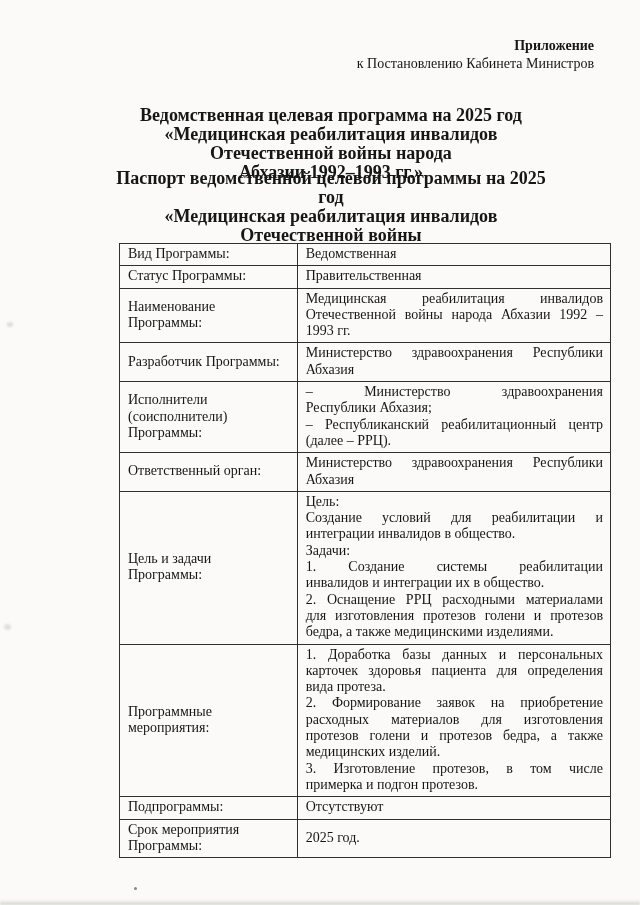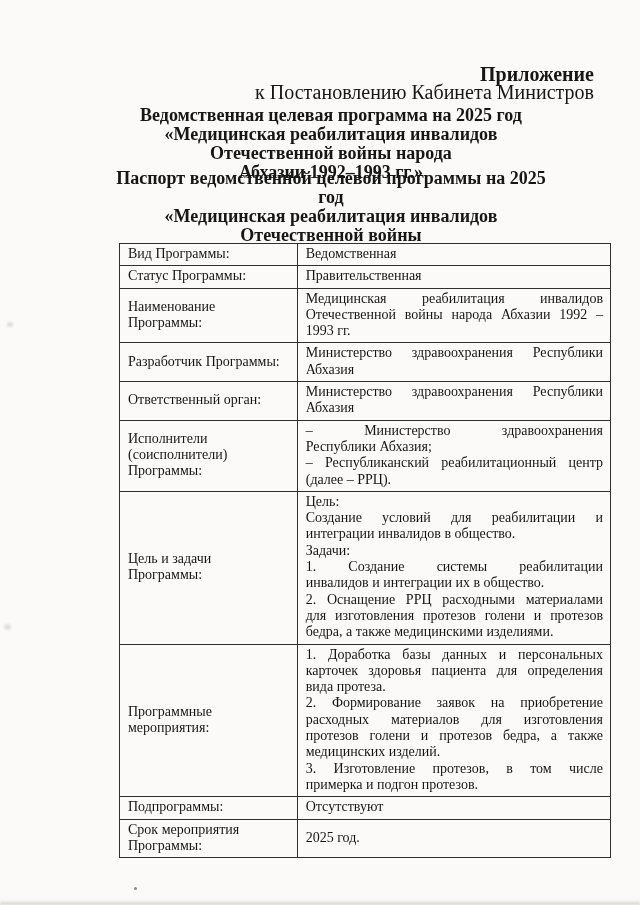--- a/index.html
+++ b/index.html
@@ -19,24 +19,23 @@
     height: 905px;
     background: var(--paper);
     overflow: hidden;
   }
   
   .annex {
     position: absolute;
     top: 37px;
     right: 46px;
     text-align: right;
-    font-size: 20px;
+    font-size: 14px;
     line-height: 17.5px;
     white-space: nowrap;
-    margin-top: 29px;
   }
   .annex .line:first-child { font-weight: bold; }
   
   .title-block {
     position: absolute;
     left: 102px;
     width: 458px;
     text-align: center;
     font-weight: bold;
     font-size: 18px;
@@ -137,30 +136,30 @@
             <div class="para">Медицинская реабилитация инвалидов Отечественной войны народа Абхазии 1992 – 1993&nbsp;гг.</div>
           </td>
         </tr>
         <tr>
           <td class="label-cell">Разработчик Программы:</td>
           <td class="value-cell">
             <div class="para">Министерство здравоохранения Республики Абхазия</div>
           </td>
         </tr>
         <tr>
-          <td class="label-cell">Ответственный орган:</td>
-          <td class="value-cell">
-            <div class="para">Министерство здравоохранения Республики Абхазия</div>
-          </td>
-        </tr>
-        <tr>
           <td class="label-cell">Исполнители (соисполнители) Программы:</td>
           <td class="value-cell">
             <div class="para">– Министерство здравоохранения Республики&nbsp;Абхазия;</div>
             <div class="para">– Республиканский реабилитационный центр (далее – РРЦ).</div>
+          </td>
+        </tr>
+        <tr>
+          <td class="label-cell">Ответственный орган:</td>
+          <td class="value-cell">
+            <div class="para">Министерство здравоохранения Республики Абхазия</div>
           </td>
         </tr>
         <tr>
           <td class="label-cell">Цель и задачи Программы:</td>
           <td class="value-cell">
             <div class="para">Цель:</div>
             <div class="para">Создание условий для реабилитации и интеграции&nbsp;инвалидов в общество.</div>
             <div class="para">Задачи:</div>
             <div class="para">1. Создание системы реабилитации инвалидов&nbsp;и&nbsp;интеграции их в общество.</div>
             <div class="para">2. Оснащение РРЦ расходными материалами для&nbsp;изготовления протезов голени и протезов бедра, а также медицинскими изделиями.</div>

